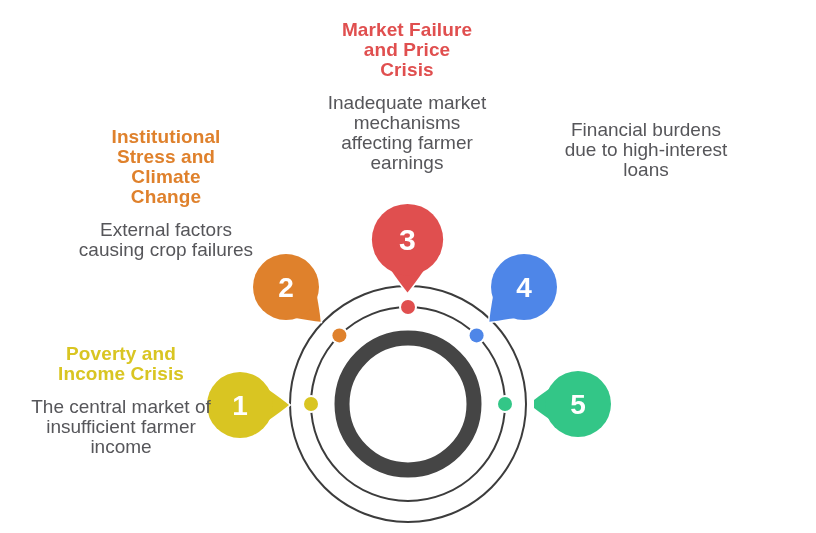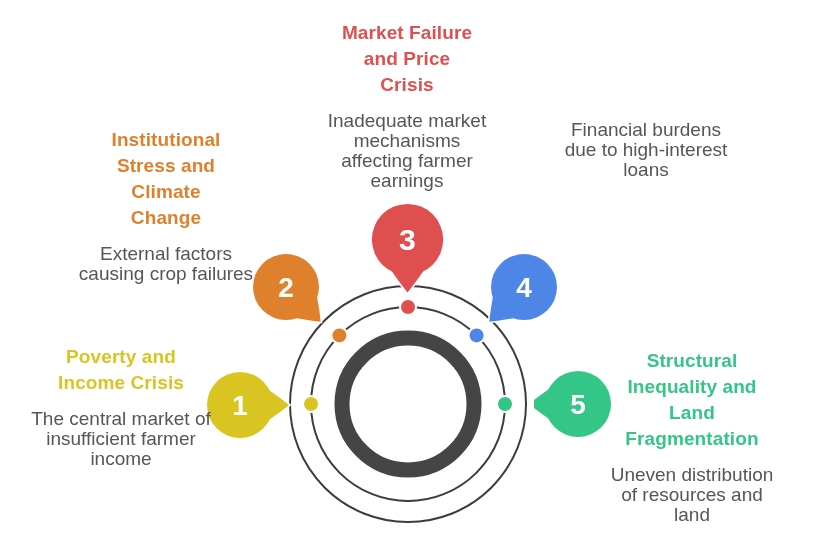--- a/index.html
+++ b/index.html
@@ -17,21 +17,21 @@
   .bubble { position:absolute; }
   .bubble-num {
     font-family:"Liberation Sans", sans-serif;
     font-size:28px; font-weight:bold; fill:#ffffff;
   }
   .textblock {
     position:absolute; text-align:center;
     transform:translateX(-50%); width:max-content;
   }
   .tb-title {
-    font-weight:bold; font-size:19px; line-height:26px;
+    font-weight:bold; font-size:19px; line-height:20px;
     white-space:pre-line; letter-spacing:0.1px;
   }
   .tb-desc {
     margin-top:13px; font-size:19px; line-height:20px;
     color:#56565a; white-space:pre-line;
   }
 </style>
 </head>
 <body>
 
@@ -105,23 +105,14 @@
 affecting farmer
 earnings</div>
   </div>
 
   <div class="textblock" style="left:646px; top:107px;">
     <div class="tb-desc">Financial burdens
 due to high-interest
 loans</div>
   </div>
 
-  <div class="textblock" style="left:692px; top:348px;">
-    <div class="tb-title" style="color: rgb(51, 198, 135);">Structural
-Inequality and
-Land
-Fragmentation</div>
-    <div class="tb-desc">Uneven distribution
-of resources and
-land</div>
-  </div>
 
 </div>
 
 </body></html>

